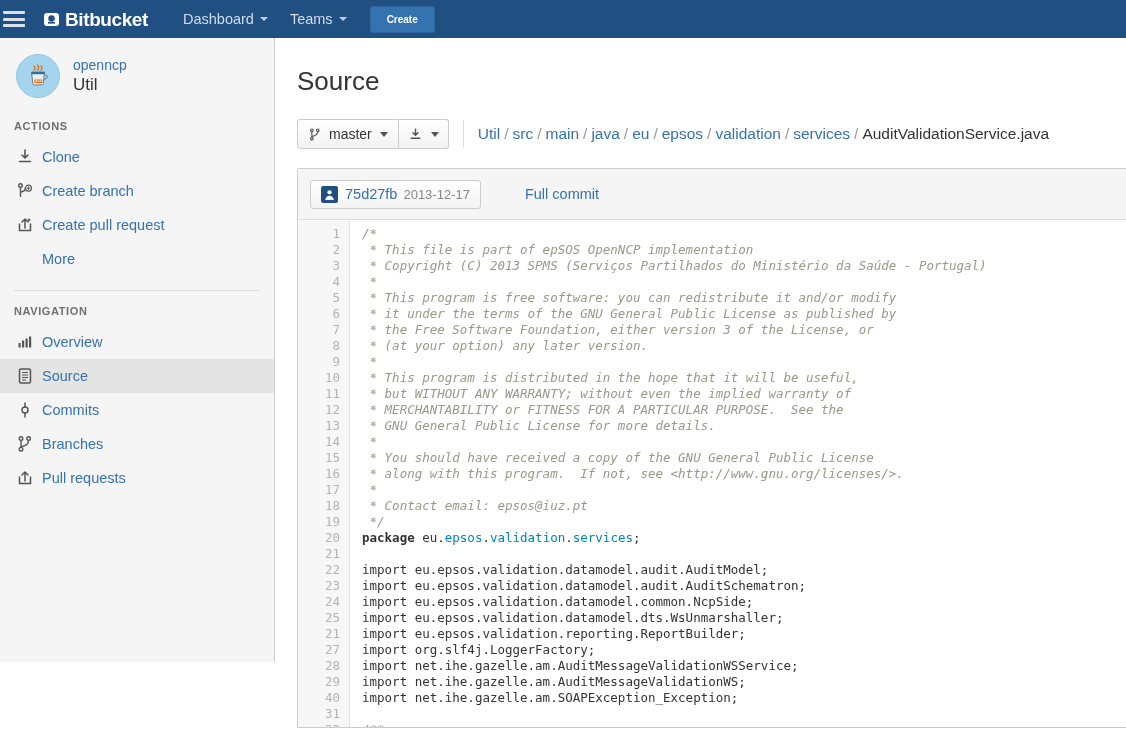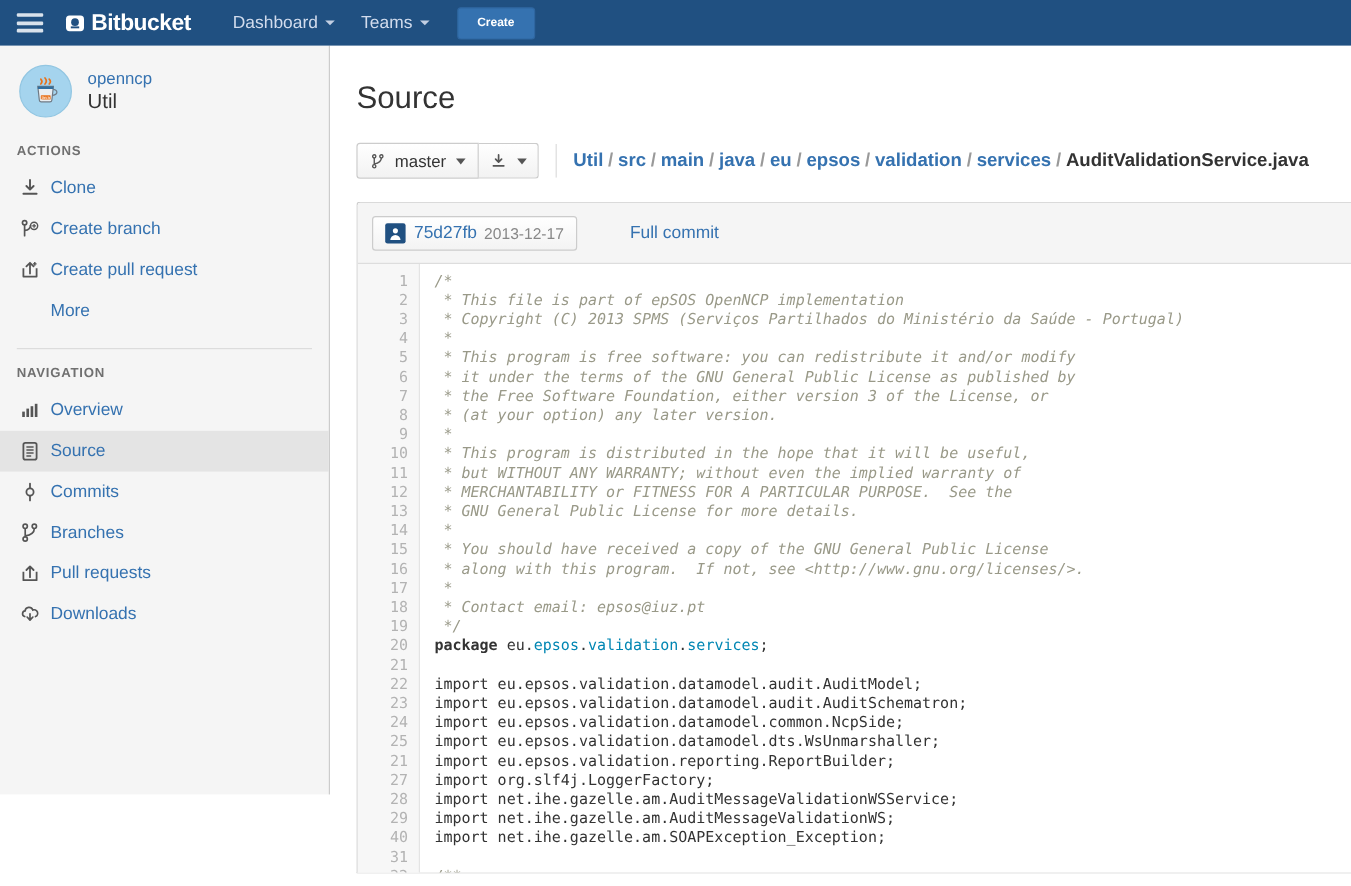--- a/index.html
+++ b/index.html
@@ -10,21 +10,21 @@
     font-family: "Liberation Sans", sans-serif;
     color: #333;
   }
 
   
   .topbar {
     height: 38px;
     background: #205081;
     display: flex;
     align-items: center;
-    padding-left: 14px;
+    padding-left: 3px;
     position: relative;
     z-index: 20;
   }
   .hamburger {
     width: 22px; height: 16px;
     display: flex; flex-direction: column; justify-content: space-between;
     cursor: pointer; margin-right: 18px;
   }
   .hamburger span { display: block; height: 3px; background: #d9e2ec; border-radius: 1px; }
 
@@ -114,21 +114,21 @@
   .btn .caret {
     display: inline-block; margin-left: 8px;
     border-left: 4px solid transparent;
     border-right: 4px solid transparent;
     border-top: 5px solid #555;
   }
   .btn-branch { border-top-right-radius: 0; border-bottom-right-radius: 0; }
   .btn-dl { border-top-left-radius: 0; border-bottom-left-radius: 0; border-left: none; padding: 0 9px; }
   .tb-div { width: 1px; height: 28px; background: #ddd; margin: 0 14px; }
 
-  .crumbs { font-size: 15.5px; color: #333; white-space: nowrap; font-weight: bold; }
+  .crumbs { font-size: 15.5px; color: #333; white-space: nowrap; }
   .crumbs a { color: #3572b0; text-decoration: none; cursor: pointer; }
   .crumbs .sl { color: #999; margin: 0 4px; }
   .crumbs .cur { color: #333; }
 
   
   .panel {
     border: 1px solid #ccc; border-right: none;
     border-radius: 3px 0 0 0;
     margin-right: 0; background: #fff;
     height: 560px; overflow: hidden;
@@ -318,29 +318,20 @@
     <div class="srow">
       <span class="sicon">
         <svg width="18" height="18" viewBox="0 0 18 18">
           <path d="M3.5 7.5 v7 h11 v-7" stroke="#555" stroke-width="1.5" fill="none" stroke-linejoin="round"></path>
           <path d="M9 12 v-9 M6 6 l3 -3 l3 3" stroke="#555" stroke-width="1.5" fill="none" stroke-linecap="round" stroke-linejoin="round"></path>
         </svg>
       </span>
       <span class="slabel">Pull requests</span>
     </div>
 
-    <div class="srow">
-      <span class="sicon">
-        <svg width="18" height="18" viewBox="0 0 18 18">
-          <path d="M4.6 10.8 a2.4 2.4 0 0 1 .3 -4.7 a3.3 3.3 0 0 1 6.4 -.7 a2.6 2.6 0 0 1 2.3 5.4" fill="none" stroke="#555" stroke-width="1.4" stroke-linecap="round"></path>
-          <path d="M9 8.5 v5 M6.6 11.2 l2.4 2.6 l2.4 -2.6" fill="none" stroke="#555" stroke-width="1.4" stroke-linecap="round" stroke-linejoin="round"></path>
-        </svg>
-      </span>
-      <span class="slabel">Downloads</span>
-    </div>
   </div>
 
   <div class="main">
 
     <div class="page-title">Source</div>
 
     <div class="toolbar">
       <div class="btn btn-branch">
         <span style="margin-right:7px;display:flex;">
           <svg width="14" height="15" viewBox="0 0 18 18">

